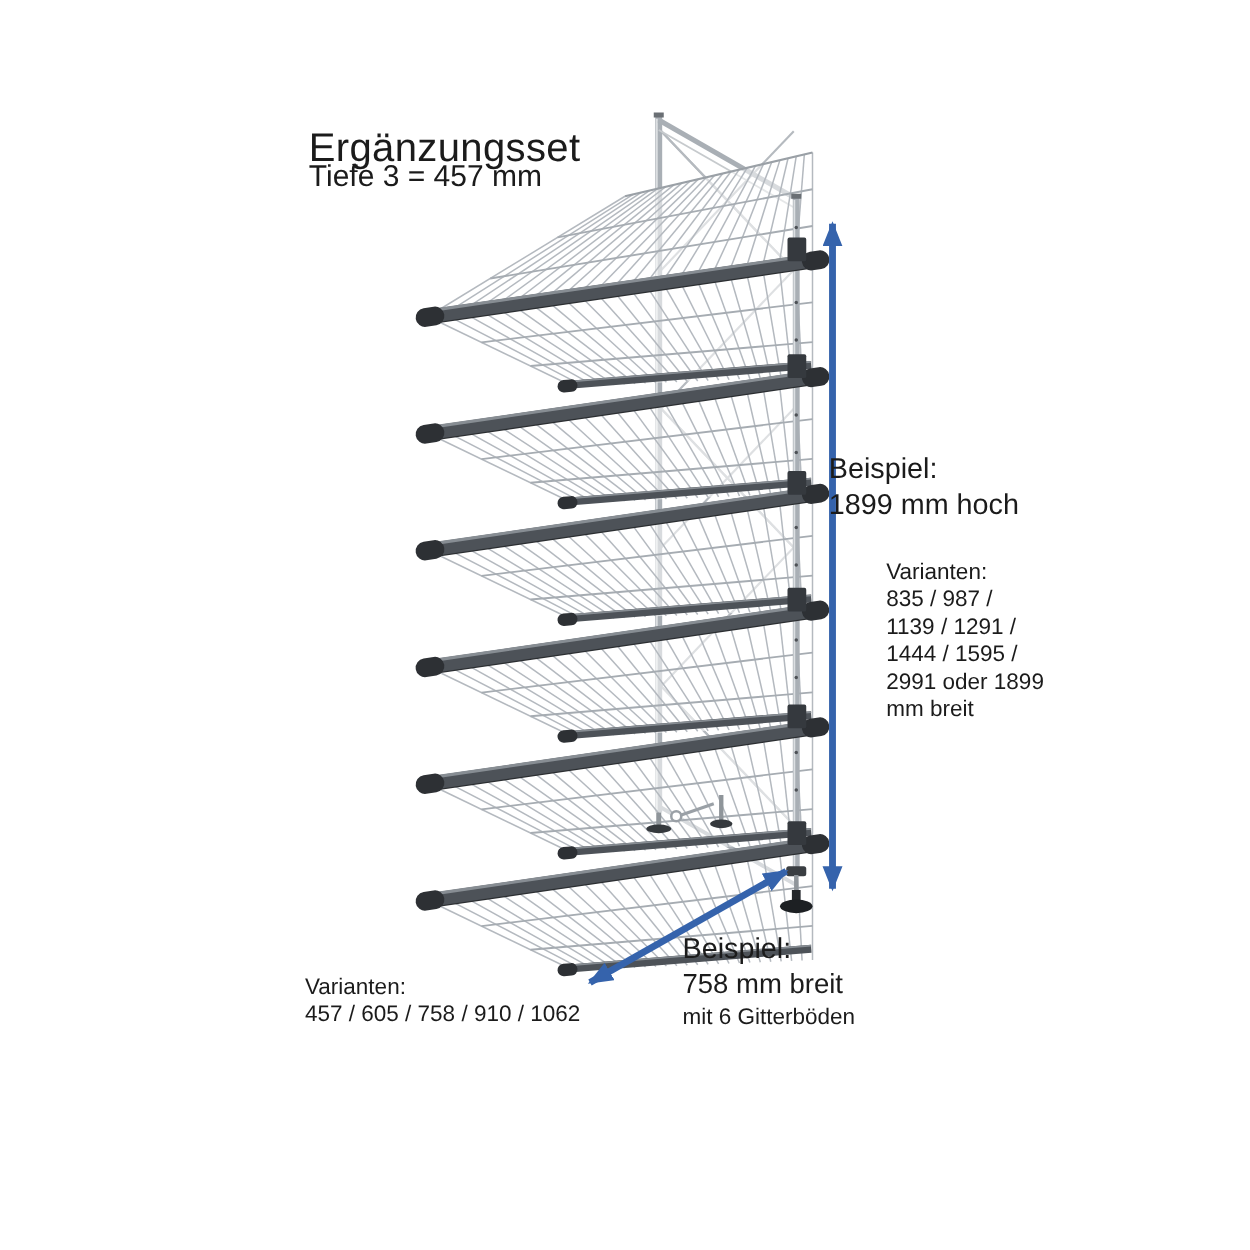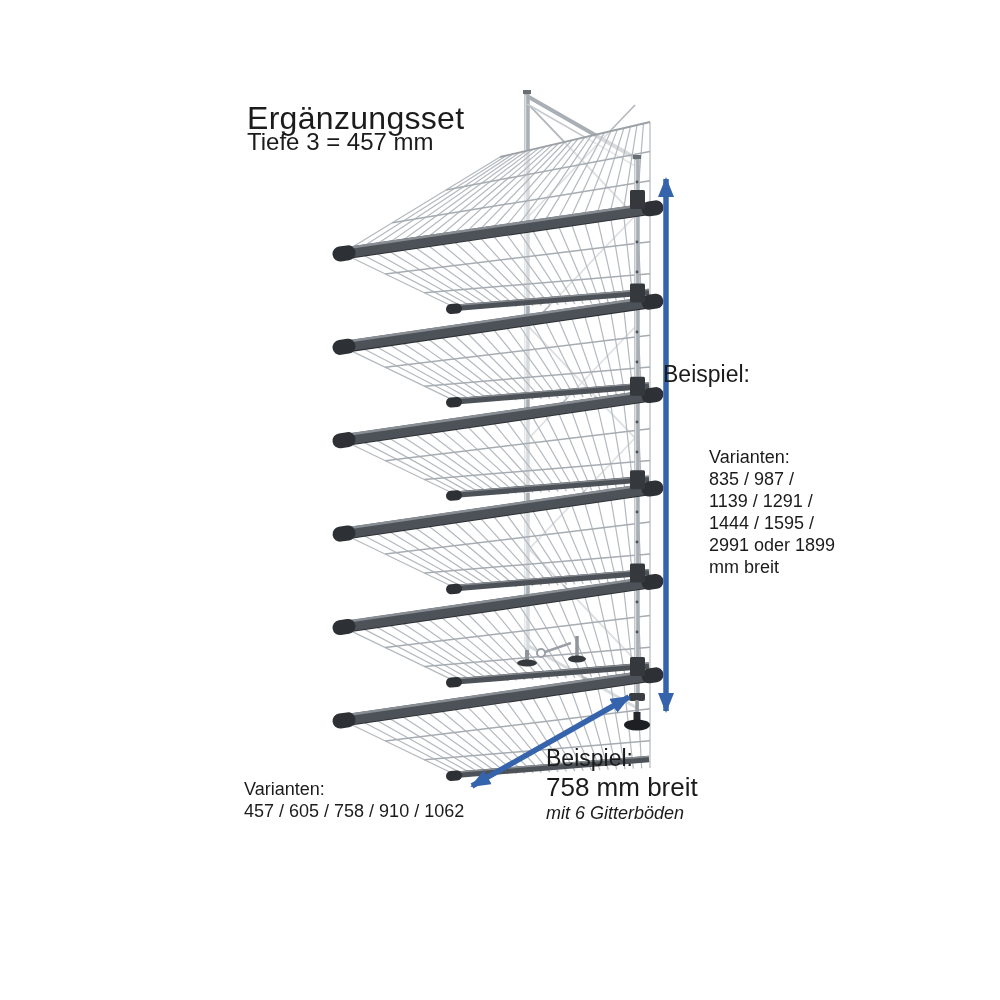--- a/index.html
+++ b/index.html
@@ -26,22 +26,22 @@
     font-size:23px; line-height:29px; white-space:nowrap;
   }
   .varianten-hoch{
     left:709px; top:446px;
     font-size:18px; line-height:22px; white-space:nowrap;
   }
   .beispiel-breit{
     left:546px; top:744px; white-space:nowrap;
   }
   .beispiel-breit .l1{font-size:23px; line-height:28px;}
-  .beispiel-breit .l2{font-size:26px; line-height:30px;}
-  .beispiel-breit .l3{font-size:18px; line-height:23px;font-style:italic;}
+  .beispiel-breit .l2{font-size:22px; line-height:30px;}
+  .beispiel-breit .l3{font-size:18px; line-height:23px;}
   .varianten-breit{
     left:244px; top:778px;
     font-size:18px; line-height:22px; white-space:nowrap;
   }
   svg.scene{position:absolute; left:0; top:0;}
 </style>
 </head>
 <body>
 
 <div class="canvas">
@@ -364,20 +364,21 @@
     <g>
       <path d="M472,786 L629,697" stroke="var(--arrow,#3563ac)" stroke-width="5.5" fill="none" marker-start="url(#ah)" marker-end="url(#ah)"></path>
     </g>
   </svg>
 
   <div class="abs title">Ergänzungsset</div>
   <div class="abs subtitle">Tiefe 3 = 457 mm</div>
 
   <div class="abs beispiel-hoch">
     <div>Beispiel:</div>
+    <div>1899 mm hoch</div>
   </div>
 
   <div class="abs varianten-hoch">
     <div>Varianten:</div>
     <div>835 / 987 /</div>
     <div>1139 / 1291 /</div>
     <div>1444 / 1595 /</div>
     <div>2991 oder 1899</div>
     <div>mm breit</div>
   </div>

